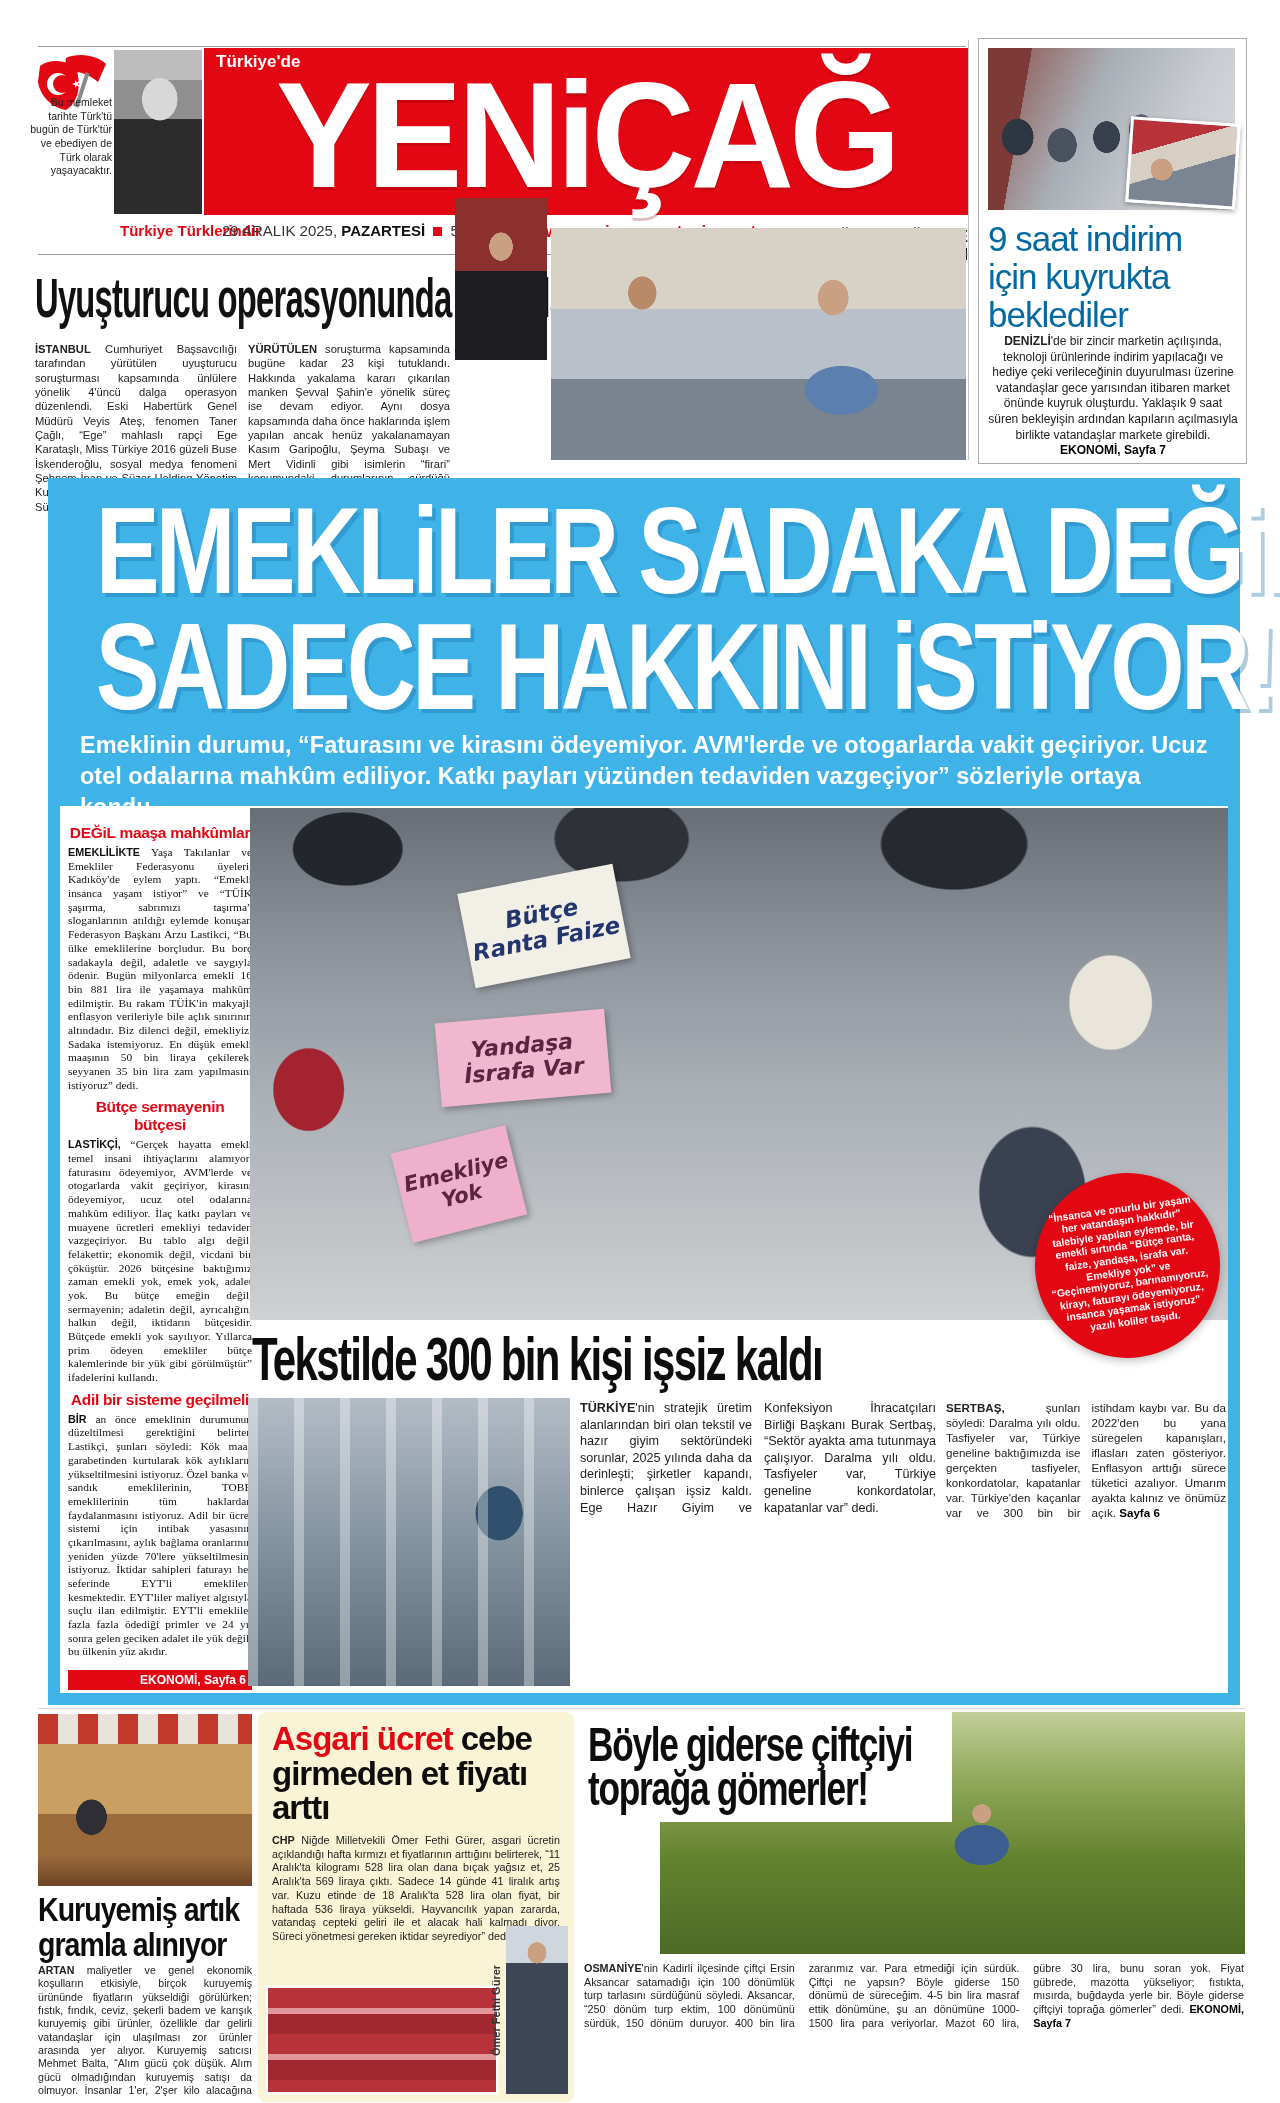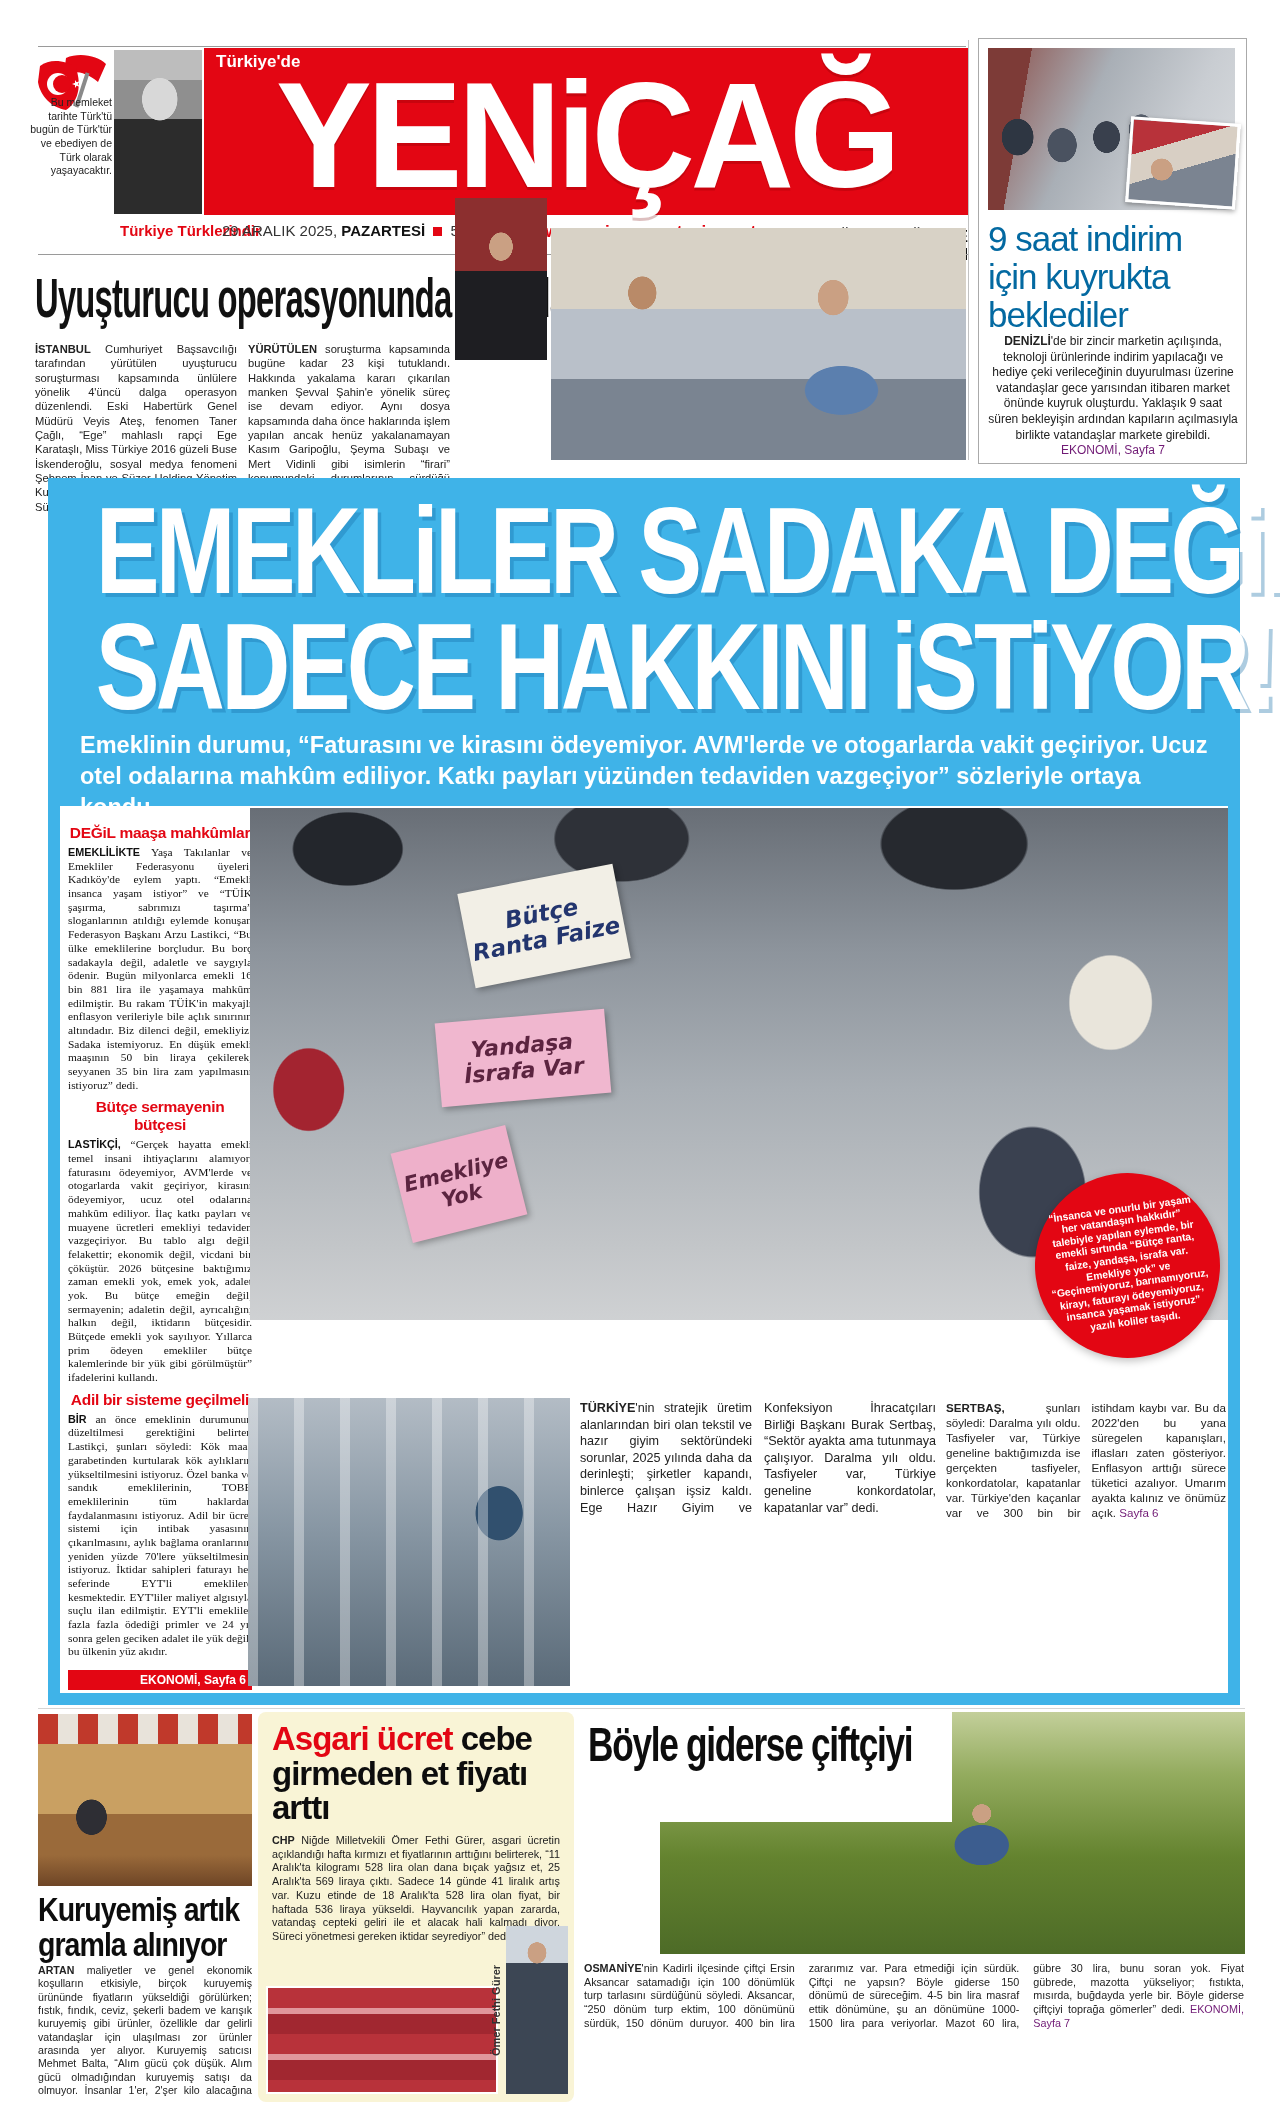--- a/index.html
+++ b/index.html
@@ -2,21 +2,21 @@
 <html><head>
 <meta charset="utf-8">
 <style>
   html,body{margin:0;padding:0;background:#e8e8e8;}
   .page{position:relative;width:1280px;height:2103px;margin:0 auto;background:#ffffff;
         font-family:"Liberation Sans",sans-serif;color:#1b1b1b;overflow:hidden;}
   .abs{position:absolute;}
   .rule{position:absolute;background:#9a9a9a;height:1px;}
   .vrule{position:absolute;background:#c2c2c2;width:1px;}
   .red{color:#e30613;}
-  .tag-inline{color:#701a75;font-weight:normal;}
+  .tag-inline{color:#000000;font-weight:bold;}
   .photo{position:absolute;overflow:hidden;}
   .cond{display:inline-block;white-space:nowrap;font-weight:900;}
 
   
   #top-rule{left:38px;top:46px;width:928px;}
   #flag{left:36px;top:52px;width:72px;height:66px;}
   #motto{left:28px;top:96px;width:84px;font-size:10.5px;line-height:1.3;text-align:right;color:#222;}
   #ataturk{left:114px;top:50px;width:88px;height:164px;
      background:radial-gradient(30px 36px at 52% 30%,#d8d8d8 0 58%,transparent 60%),
                 linear-gradient(180deg,#bdbdbd 0 18%,#8f8f8f 18% 42%,#2c2c2c 42% 100%);}
@@ -232,20 +232,23 @@
     <div id="protest-photo">
       <div class="placard" id="placard1">Bütçe Ranta Faize</div>
       <div class="placard" id="placard2">Yandaşa İsrafa Var</div>
       <div class="placard" id="placard3">Emekliye Yok</div>
     </div>
 
     <div id="badge">
       <span>“İnsanca ve onurlu bir yaşam her vatandaşın hakkıdır” talebiyle yapılan eylemde, bir emekli sırtında “Bütçe ranta, faize, yandaşa, israfa var. Emekliye yok” ve “Geçinemiyoruz, barınamıyoruz, kirayı, faturayı ödeyemiyoruz, insanca yaşamak istiyoruz” yazılı koliler taşıdı.</span>
     </div>
 
+    <div id="tex-headline">
+      <span class="cond">Tekstilde 300 bin kişi işsiz kaldı</span>
+    </div>
     <div class="photo" id="tex-photo"></div>
     <div id="tex-colA">
       <b class="lead">TÜRKİYE</b><span>'nin stratejik üretim alanlarından biri olan tekstil ve hazır giyim sektöründeki sorunlar, 2025 yılında daha da derinleşti; şirketler kapandı, binlerce çalışan işsiz kaldı. Ege Hazır Giyim ve Konfeksiyon İhracatçıları Birliği Başkanı Burak Sertbaş, “Sektör ayakta ama tutunmaya çalışıyor. Daralma yılı oldu. Tasfiyeler var, Türkiye geneline konkordatolar, kapatanlar var” dedi.</span>
     </div>
     <div id="tex-colB">
       <b class="lead">SERTBAŞ,</b><span> şunları söyledi: Daralma yılı oldu. Tasfiyeler var, Türkiye geneline baktığımızda ise gerçekten tasfiyeler, konkordatolar, kapatanlar var. Türkiye'den kaçanlar var ve 300 bin bir istihdam kaybı var. Bu da 2022'den bu yana süregelen kapanışları, iflasları zaten gösteriyor. Enflasyon arttığı sürece tüketici azalıyor. Umarım ayakta kalınız ve önümüz açık. </span><span class="tag-inline">Sayfa 6</span>
     </div>
   </div>
 
   <div class="rule" id="bottom-rule"></div>
@@ -268,18 +271,19 @@
       <b class="lead">CHP</b><span> Niğde Milletvekili Ömer Fethi Gürer, asgari ücretin açıklandığı hafta kırmızı et fiyatlarının arttığını belirterek, “11 Aralık'ta kilogramı 528 lira olan dana bıçak yağsız et, 25 Aralık'ta 569 liraya çıktı. Sadece 14 günde 41 liralık artış var. Kuzu etinde de 18 Aralık'ta 528 lira olan fiyat, bir haftada 536 liraya yükseldi. Hayvancılık yapan zararda, vatandaş cepteki geliri ile et alacak hali kalmadı diyor. Süreci yönetmesi gereken iktidar seyrediyor” dedi. </span><span class="tag-inline">Sayfa 7</span>
     </div>
     <div class="photo" id="meat-photo" style="position:absolute;"></div>
     <div id="gurer-caption">Ömer Fethi Gürer</div>
     <div class="photo" id="gurer-photo" style="position:absolute;"></div>
   </div>
 
   <div class="photo abs" id="farmer-photo"></div>
   <div class="abs" id="farmer-headbox">
     <div class="line"><span class="cond">Böyle giderse çiftçiyi</span></div>
+    <div class="line"><span class="cond">toprağa gömerler!</span></div>
   </div>
   <div class="abs" id="farmer-body">
     <b class="lead">OSMANİYE</b><span>'nin Kadirli ilçesinde çiftçi Ersin Aksancar satamadığı için 100 dönümlük turp tarlasını sürdüğünü söyledi. Aksancar, “250 dönüm turp ektim, 100 dönümünü sürdük, 150 dönüm duruyor. 400 bin lira zararımız var. Para etmediği için sürdük. Çiftçi ne yapsın? Böyle giderse 150 dönümü de süreceğim. 4-5 bin lira masraf ettik dönümüne, şu an dönümüne 1000-1500 lira para veriyorlar. Mazot 60 lira, gübre 30 lira, bunu soran yok. Fiyat gübrede, mazotta yükseliyor; fıstıkta, mısırda, buğdayda yerle bir. Böyle giderse çiftçiyi toprağa gömerler” dedi. </span><span class="tag-inline">EKONOMİ, Sayfa 7</span>
   </div>
 
 </div>
 
 </body></html>

